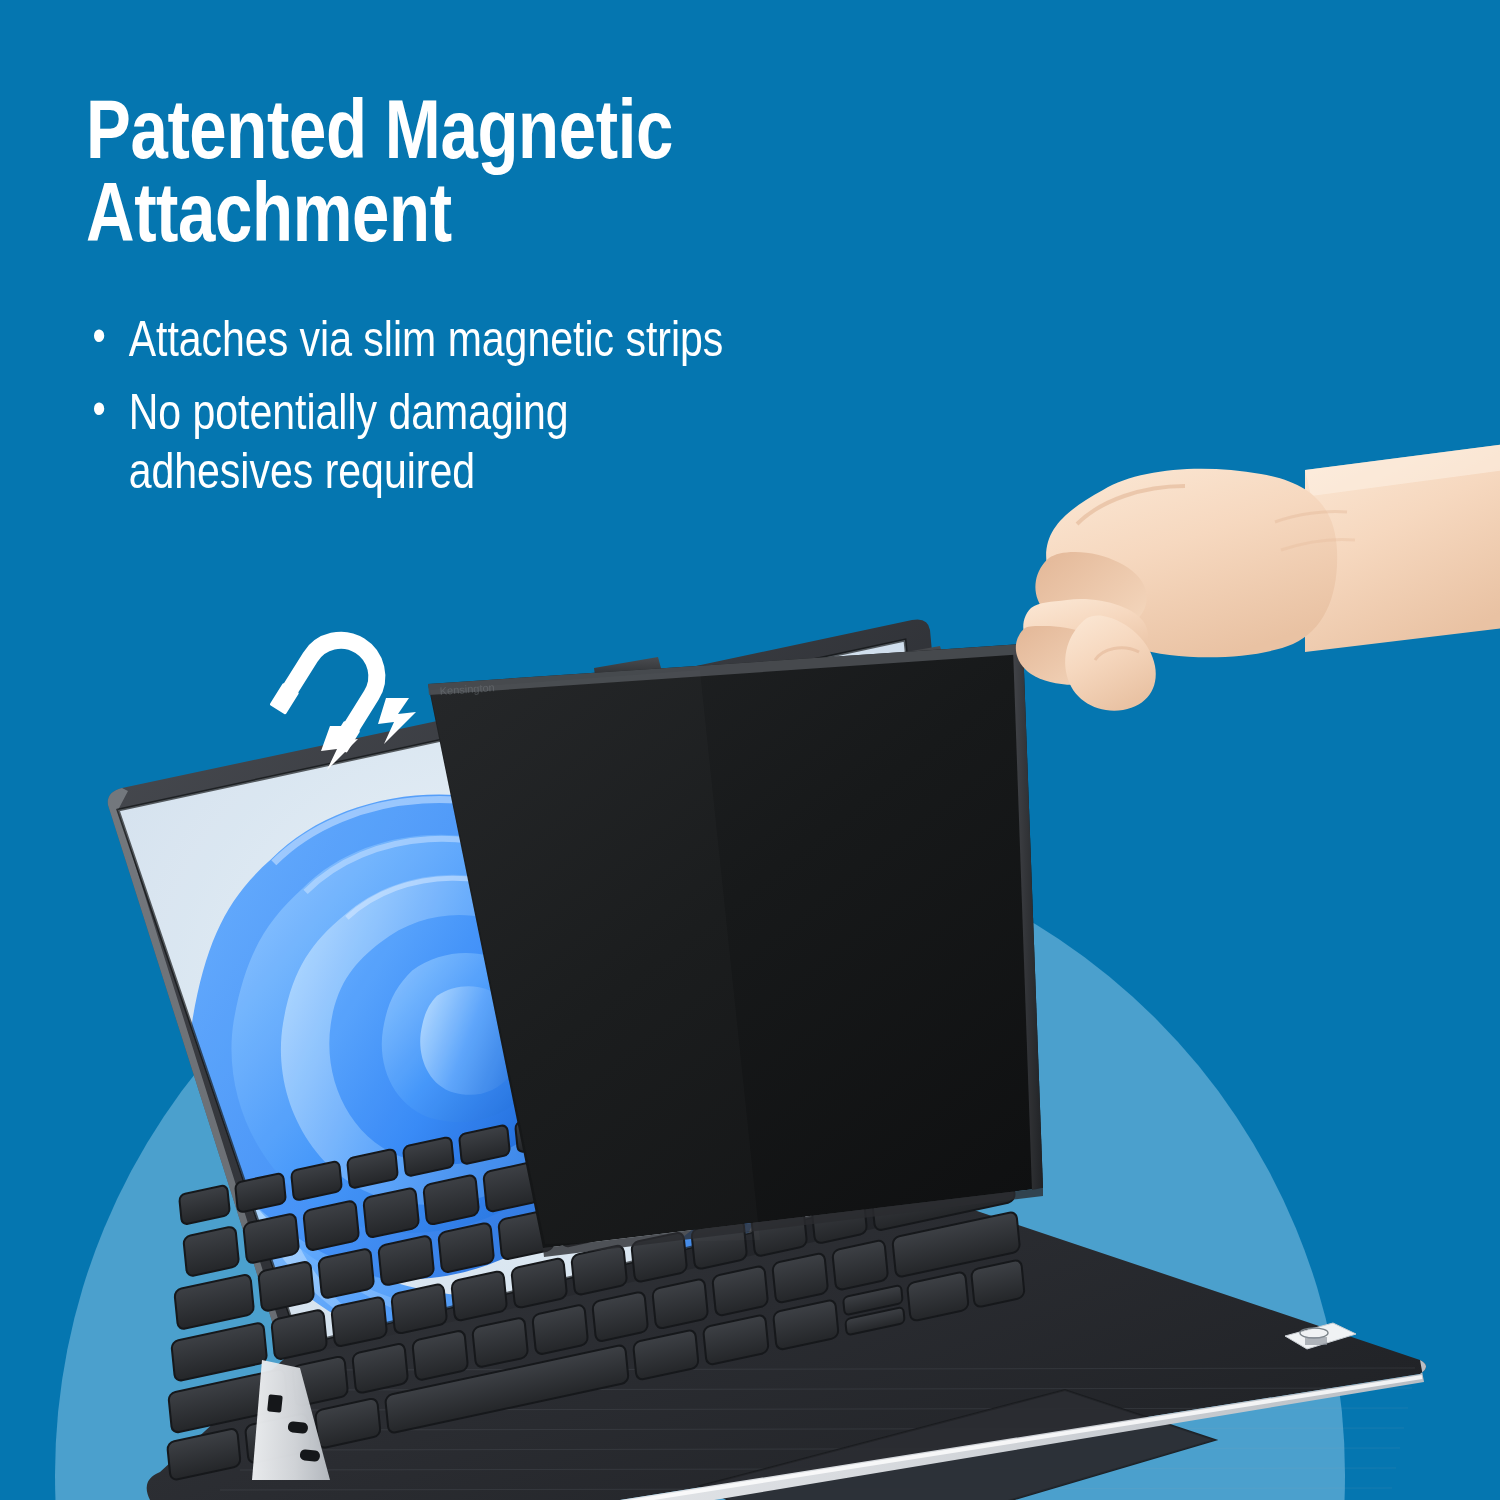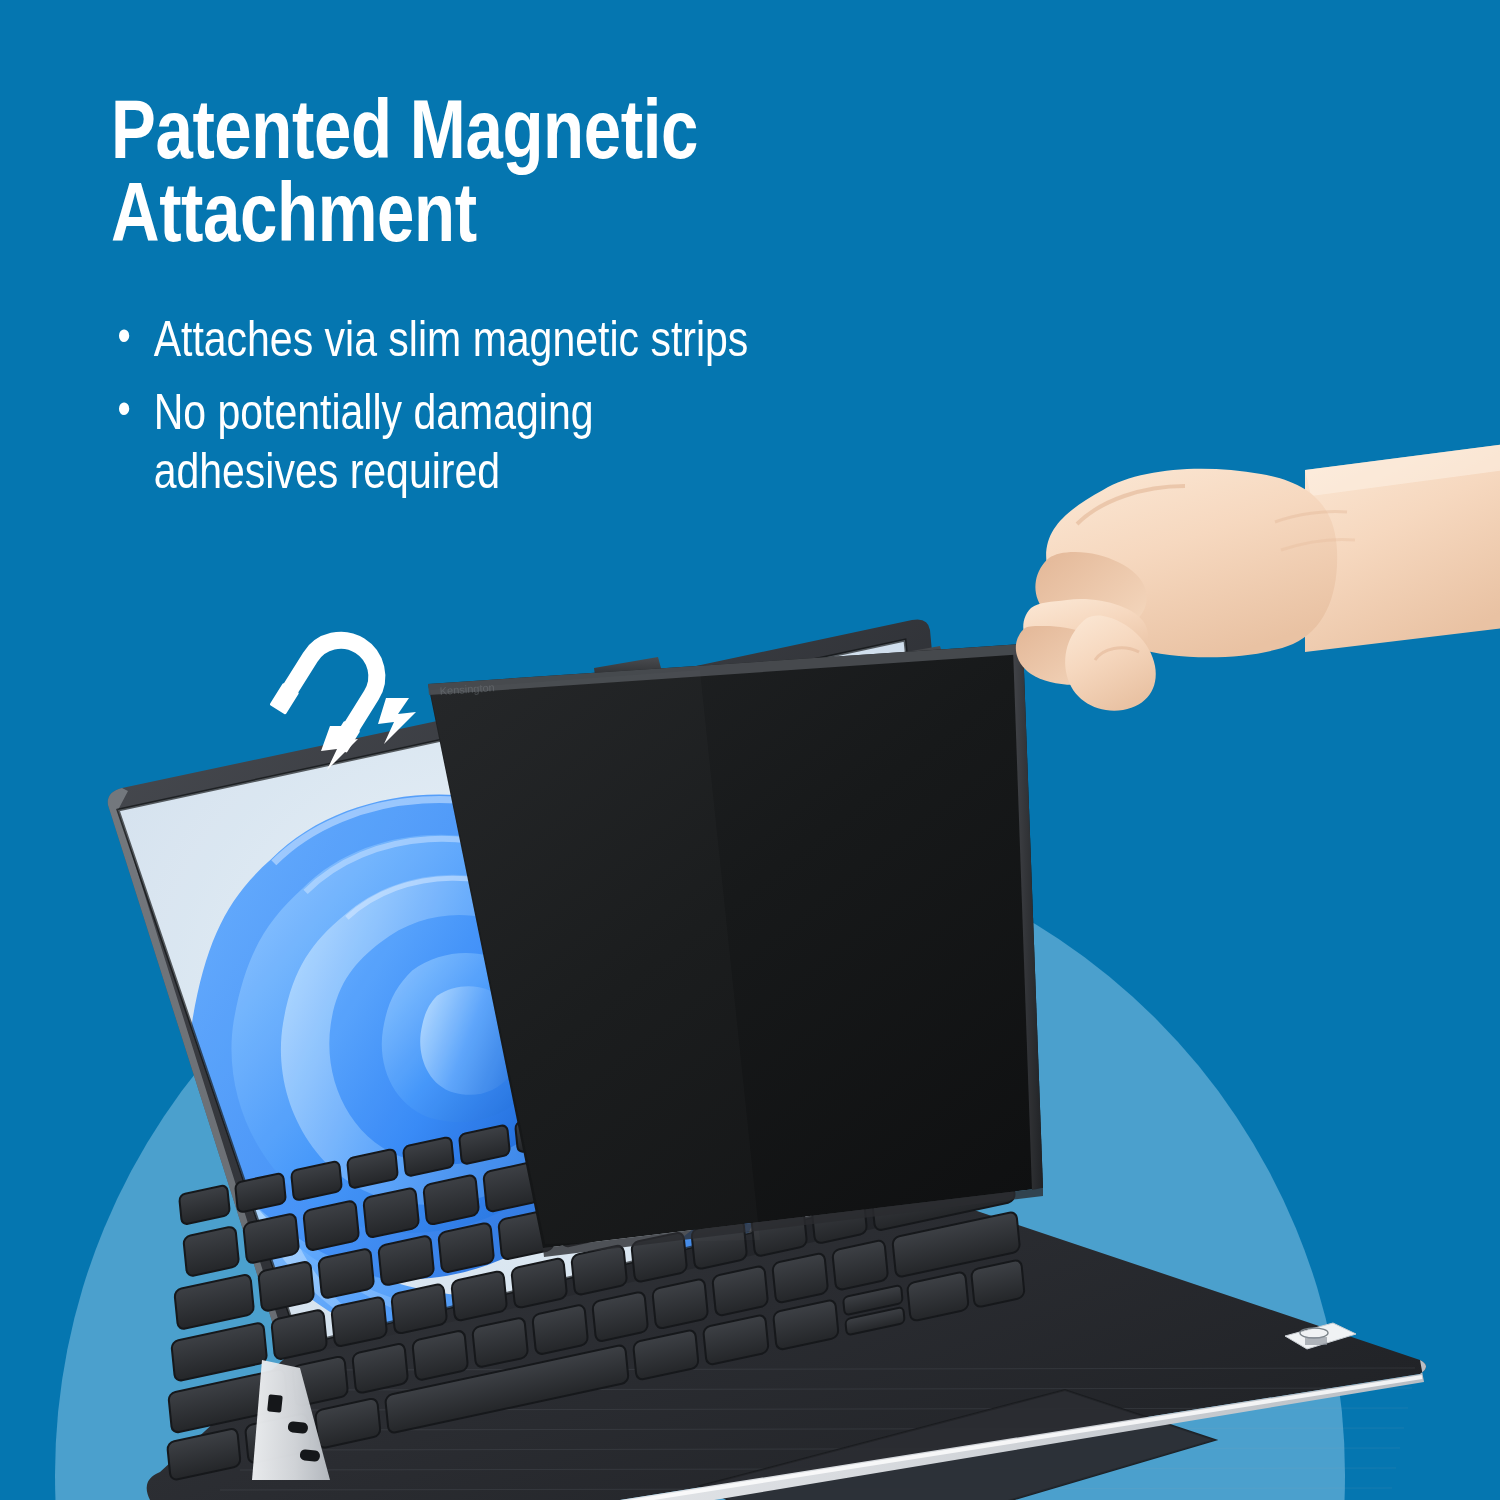--- a/index.html
+++ b/index.html
@@ -14,21 +14,21 @@
   
   .bg{position:absolute;inset:0;background:#0576b0;}
   .bg-circle{
     position:absolute;
     left:55px;top:830px;width:1290px;height:1290px;
     border-radius:50%;
     background:#4ba0cd;
   }
 
   
-  .copy{position:absolute;left:111px;top:88px;width:1000px;z-index:40;}
+  .copy{position:absolute;left:86px;top:88px;width:1000px;z-index:40;}
   .headline{
     color:#ffffff;
     font-size:84px;
     line-height:0.99;
     font-weight:bold;
     letter-spacing:-0.5px;
     transform:scaleX(0.80);
     transform-origin:left top;
     white-space:pre-line;
     margin:0;

